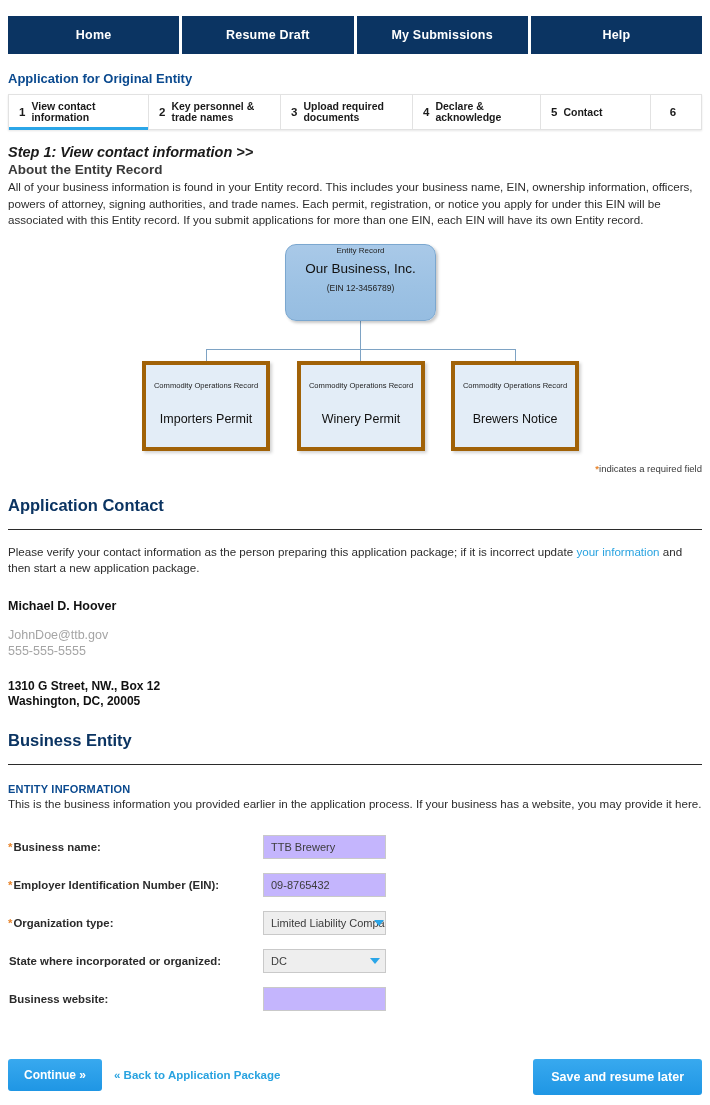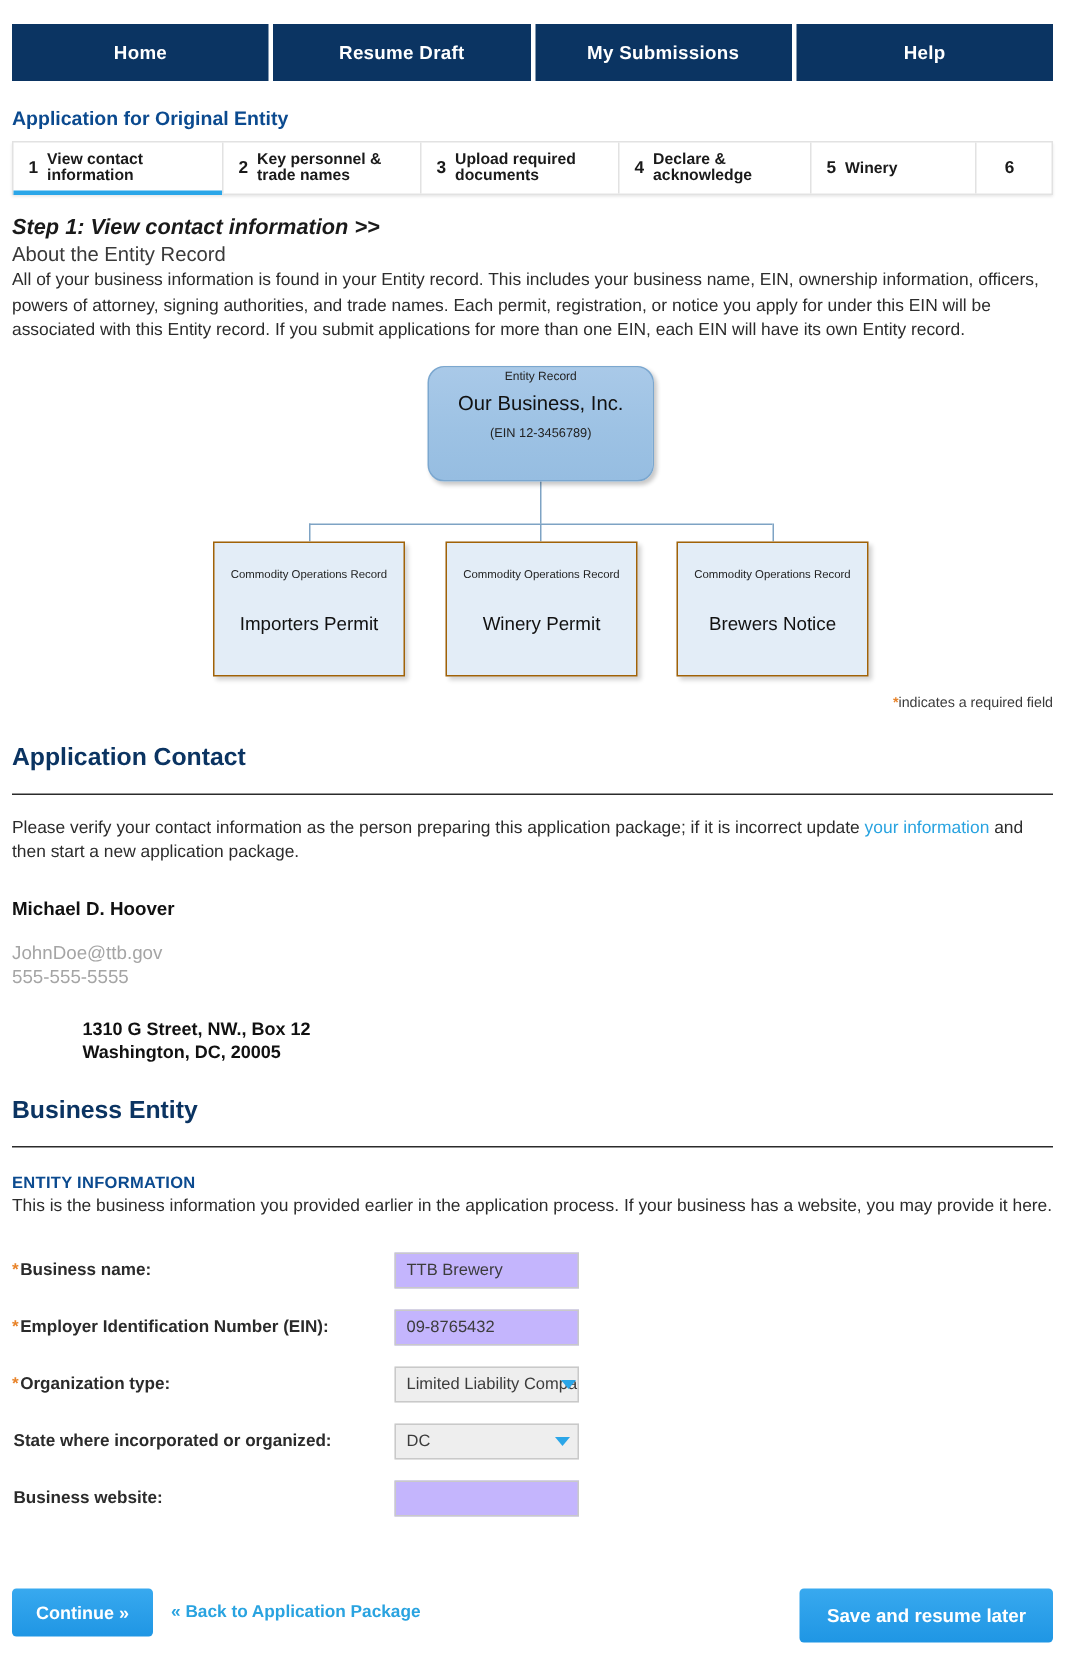--- a/index.html
+++ b/index.html
@@ -92,21 +92,21 @@
 
   .step-heading {
     font-size: 14.5px;
     font-weight: bold;
     font-style: italic;
     color: #1a1a1a;
     margin: 14px 0 2px 0;
   }
   .sub-heading {
     font-size: 13.5px;
-    font-weight: normal;
+    font-weight: bold;
     color: #3a3a3a;
     margin: 0 0 2px 0;
   }
   .body-text {
     font-size: 11.6px;
     line-height: 16.5px;
     color: #2c2c2c;
     margin: 0;
   }
 
@@ -133,21 +133,21 @@
   .entity-box .cap { font-size: 8px; color: #232323; }
   .entity-box .name { font-size: 13.5px; color: #111111; margin-top: 6px; }
   .entity-box .ein { font-size: 8.5px; color: #222222; margin-top: 7px; }
 
   .child-box {
     position: absolute;
     top: 122px;
     width: 128px;
     height: 90px;
     background: #e3edf7;
-    border: 1px solid #a16207;
+    border: 4px solid #a16207;
     box-shadow: 2px 2px 3px rgba(0,0,0,.18);
     text-align: center;
     box-sizing: border-box;
     padding-top: 16px;
   }
   .child-box .cap { font-size: 7.6px; color: #232323; }
   .child-box .title { font-size: 12.5px; color: #111111; margin-top: 22px; }
   .cb1 { left: 134px; }
   .cb2 { left: 289px; }
   .cb3 { left: 443px; }
@@ -198,21 +198,20 @@
     color: #a5a5a5;
     line-height: 16px;
     margin-top: 14px;
   }
   .contact-addr {
     font-size: 12px;
     font-weight: bold;
     color: #111111;
     line-height: 15px;
     margin-top: 20px;
-    margin-left: 47px;
   }
 
   .ent-info-head {
     color: #0b4a8f;
     font-size: 11px;
     font-weight: bold;
     letter-spacing: .2px;
     margin-top: 18px;
   }
   .ent-info-text {
@@ -348,21 +347,21 @@
   <div class="step s3">
     <span class="num">3</span>
     <span class="lbl">Upload required documents</span>
   </div>
   <div class="step s4">
     <span class="num">4</span>
     <span class="lbl">Declare &amp; acknowledge</span>
   </div>
   <div class="step s5">
     <span class="num">5</span>
-    <span class="lbl">Winery</span>
+    <span class="lbl">Contact</span>
   </div>
   <div class="step s6">
     <span class="num">6</span>
   </div>
 </div>
 
 <div class="content">
 
   <div class="step-heading">Step 1: View contact information &gt;&gt;</div>
   <div class="sub-heading">About the Entity Record</div>

